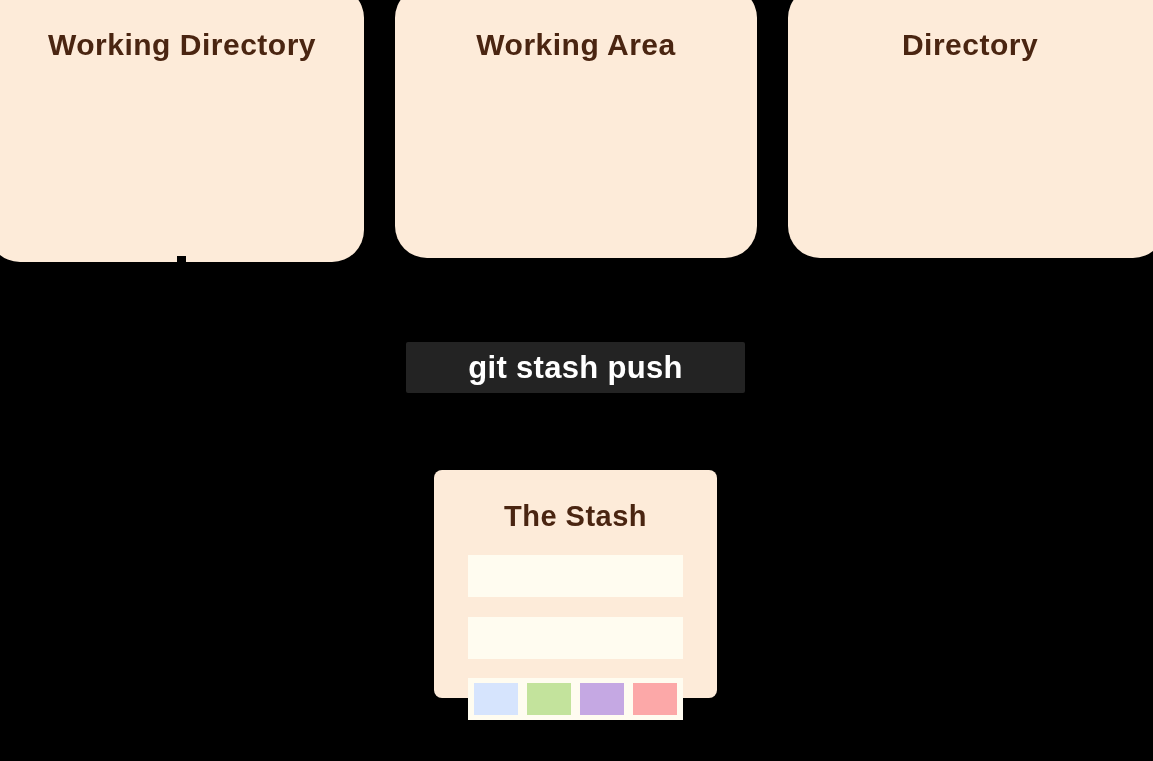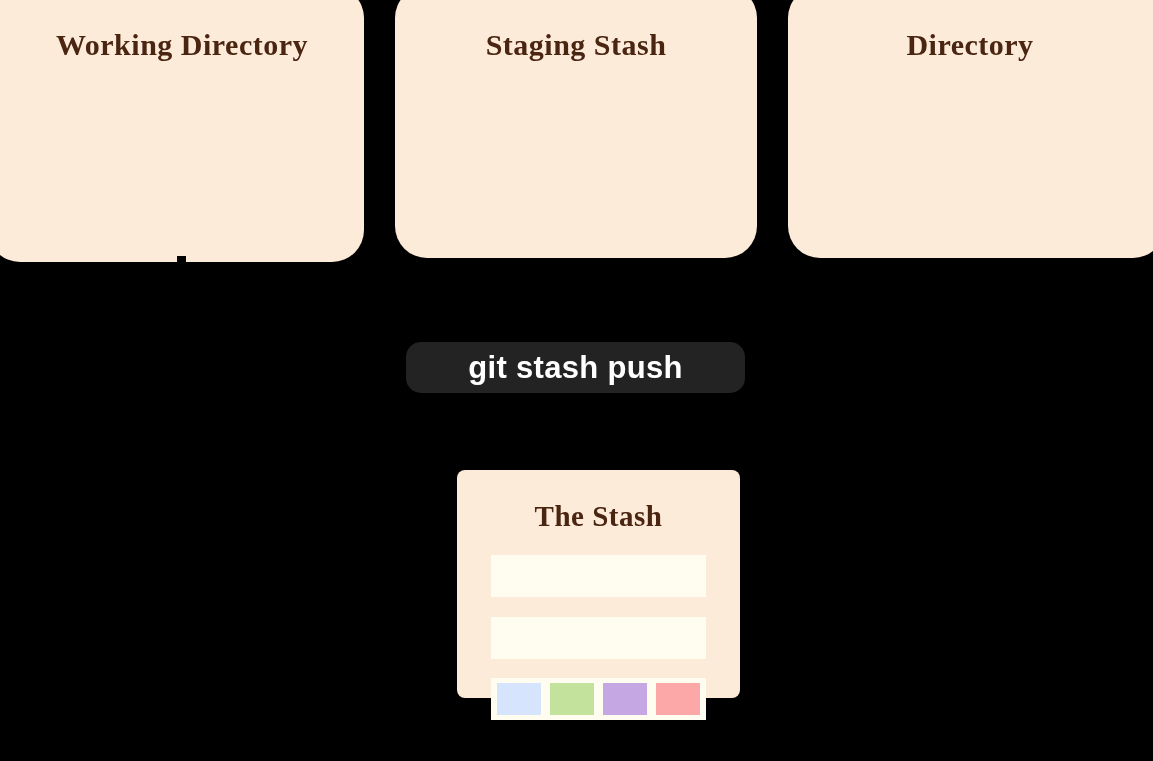--- a/index.html
+++ b/index.html
@@ -30,21 +30,20 @@
   .zone-title {
     position: absolute;
     left: 0;
     right: 0;
     text-align: center;
     color: #4A2511;
     font-size: 30px;
     font-weight: bold;
     letter-spacing: 0.5px;
     white-space: nowrap;
-    font-family: Liberation Serif, serif;
   }
   #zone-working {
     left: -12px;
     top: -14px;
     width: 376px;
     height: 276px;
   }
   #zone-working .zone-title { top: 42px; left: 12px; right: 0; }
   #zone-staging {
     left: 395px;
@@ -70,40 +69,39 @@
     background: #000000;
   }
 
   .command-pill {
     position: absolute;
     left: 406px;
     top: 342px;
     width: 339px;
     height: 51px;
     background: #232323;
-    border-radius: 15px;
+    border-radius: 2px;
     display: flex;
     align-items: center;
     justify-content: center;
   }
   .command-pill .cmd-label {
     color: #FFFFFF;
     font-size: 31px;
     font-weight: bold;
     letter-spacing: 0.3px;
     white-space: nowrap;
   }
 
   #zone-stash {
     left: 434px;
     top: 470px;
     width: 283px;
     height: 228px;
     border-radius: 8px;
-    margin-left: 23px;
   }
   #zone-stash .zone-title {
     top: 30px;
     font-size: 29px;
   }
 
   .stash-row {
     position: absolute;
     left: 34px;
     width: 215px;
@@ -135,21 +133,21 @@
 
 <div class="stage" style="background: rgb(0, 0, 0);">
 
   <div class="zone" id="zone-working" style="background: rgb(253, 235, 217);">
     <div class="zone-title" style="color: rgb(74, 37, 17);">Working Directory</div>
   </div>
 
   <div class="notch"></div>
 
   <div class="zone" id="zone-staging" style="background: rgb(253, 235, 217);">
-    <div class="zone-title" style="color: rgb(74, 37, 17);">Staging Stash</div>
+    <div class="zone-title" style="color: rgb(74, 37, 17);">Working Area</div>
   </div>
 
   <div class="zone" id="zone-repository" style="background: rgb(253, 235, 217);">
     <div class="zone-title" style="color: rgb(74, 37, 17);">Directory</div>
   </div>
 
   <div class="command-pill" style="background: rgb(35, 35, 35);">
     <span class="cmd-label" style="color: rgb(255, 255, 255);">git stash push</span>
   </div>
 

